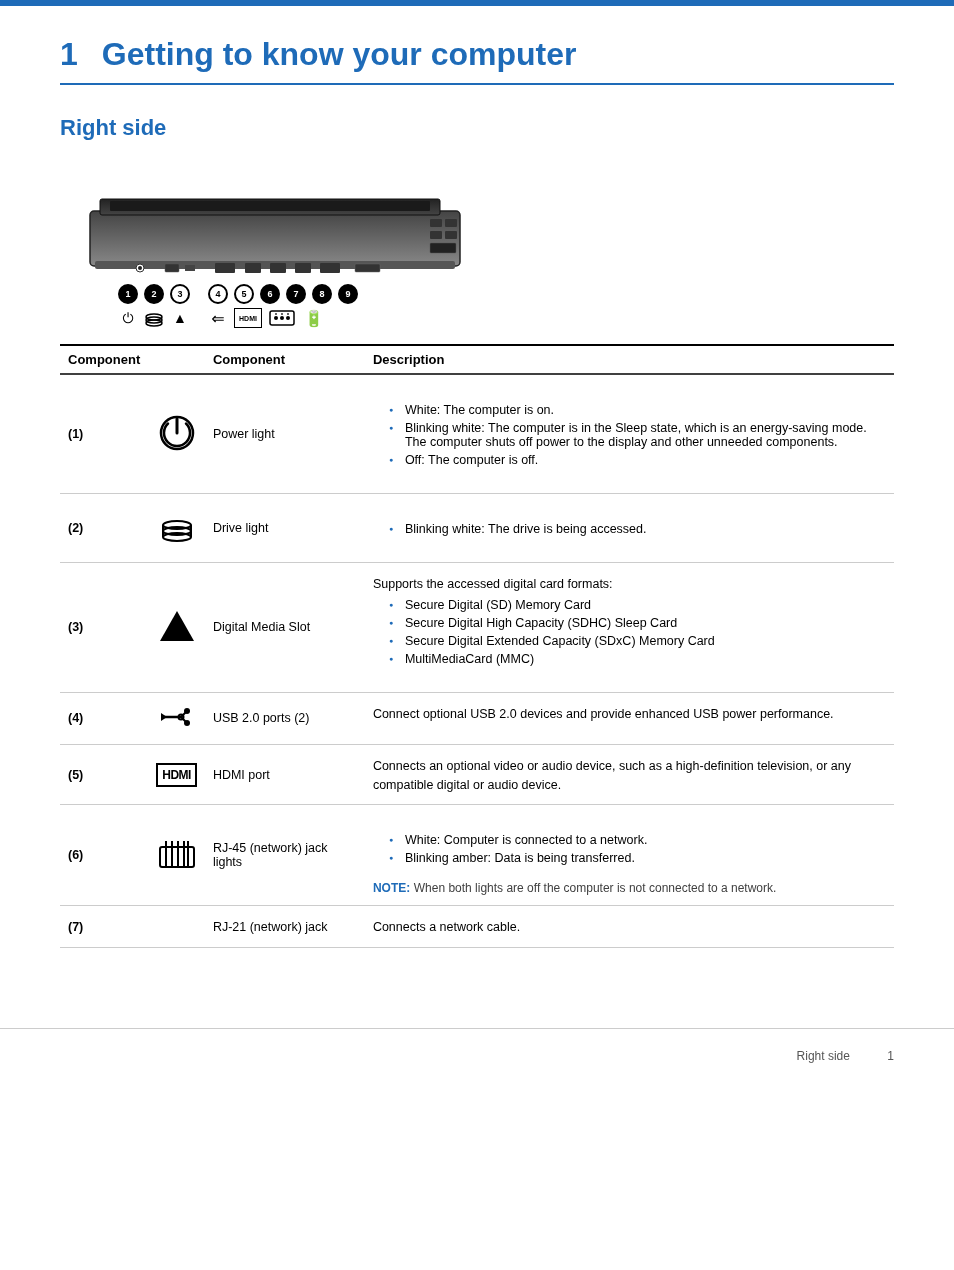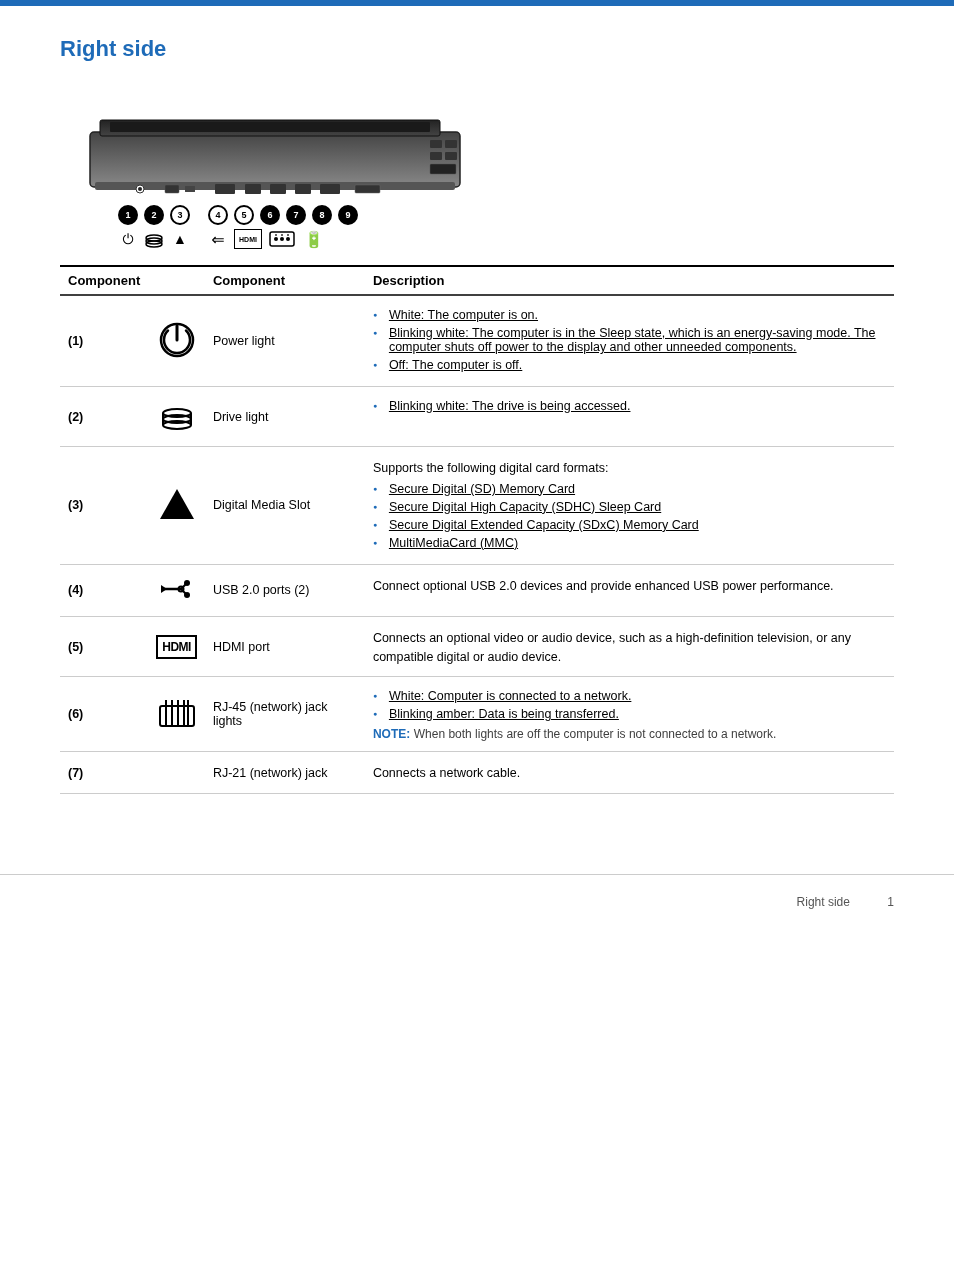--- a/index.html
+++ b/index.html
@@ -71,22 +71,21 @@
       text-align: center;
       font-size: 28px;
     }
     .comp-name {
       width: 160px;
       font-size: 12.5px;
     }
     .bullet-list {
       list-style: none;
       padding: 0;
-      margin: 0;
-      text-decoration: underline;
+      margin: 16px;
     }
     .bullet-list li {
       position: relative;
       padding-left: 16px;
       margin-bottom: 4px;
       font-size: 12.5px;
     }
     .bullet-list li::before {
       content: '●';
       position: absolute;
@@ -126,20 +125,23 @@
       margin-bottom: 16px;
     }
   </style>
 </head>
 <body>
 
 <div class="top-blue-bar"></div>
 
 <div class="content">
 
+  <div style="margin-bottom: 30px; padding-bottom: 10px; border-bottom: 2px solid #1e6bb8;">
+    <span class="chapter-number">1</span><span style="font-size:32px; font-weight:bold; color:#1e6bb8;">Getting to know your computer</span>
+  </div>
 
   <div class="section-title">Right side</div>
 
   <div class="diagram-area">
     <svg width="430" height="130" viewBox="0 0 430 130">
 
       <defs>
         <linearGradient id="bodyGrad" x1="0" y1="0" x2="0" y2="1">
           <stop offset="0%" stop-color="#444"></stop>
           <stop offset="50%" stop-color="#666"></stop>
@@ -277,21 +279,21 @@
 
       <tr>
         <td class="comp-num"><strong>(3)</strong></td>
         <td class="comp-icon">
           <svg width="38" height="38" viewBox="0 0 38 38">
             <polygon points="19,4 36,34 2,34" fill="#000"></polygon>
           </svg>
         </td>
         <td class="comp-name">Digital Media Slot</td>
         <td class="desc">
-          <span class="desc-plain">Supports the following digital card formats:</span>
+          <span class="desc-plain">Supports the accessed digital card formats:</span>
           <ul class="bullet-list" style="margin-top:4px;">
             <li>Secure Digital (SD) Memory Card</li>
             <li>Secure Digital High Capacity (SDHC) Sleep Card</li>
             <li>Secure Digital Extended Capacity (SDxC) Memory Card</li>
             <li>MultiMediaCard (MMC)</li>
           </ul>
         </td>
       </tr>
 
       <tr>

